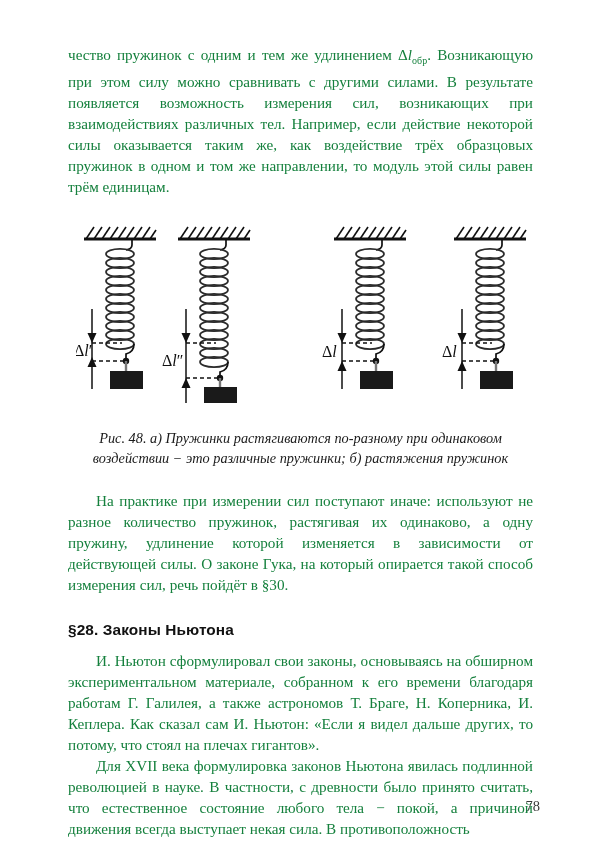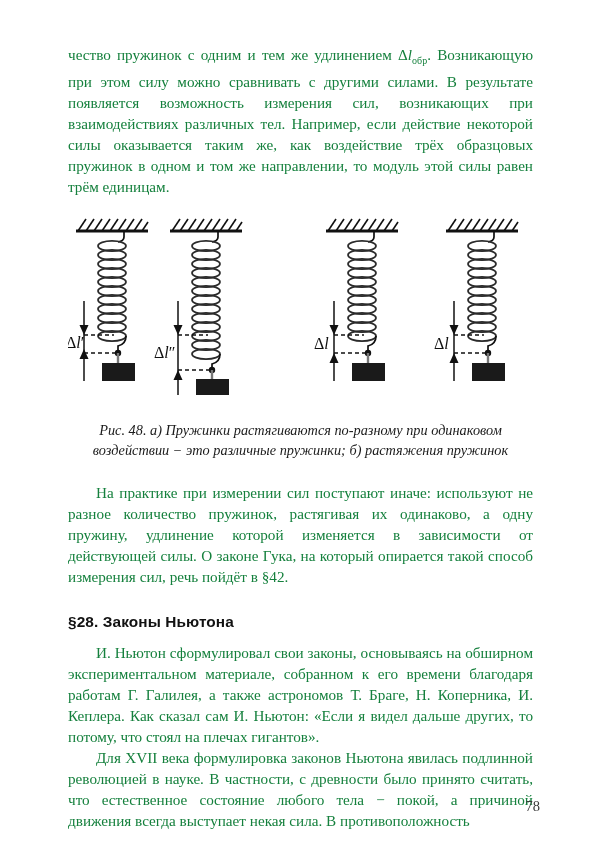--- a/index.html
+++ b/index.html
@@ -40,21 +40,21 @@
   p.body.indent { text-indent: 28px; }
   p.body.cont { text-indent: 0; }
 
   .vspace-fig { height: 16px; }
 
   
   .figure {
     position: relative;
     width: 465px;
     height: 182px;
-    margin: 0;
+    margin: 8px;
   }
   .fig-svg { display: block; }
 
   
   .caption {
     margin: 26px 0 0 0;
     font-style: italic;
     font-size: 14.3px;
     line-height: 19.5px;
     text-align: center;
@@ -235,21 +235,21 @@
     </div>
 
     <div class="caption">
       <div>Рис. 48. а) Пружинки растягиваются по-разному при одинаковом</div>
       <div>воздействии − это различные пружинки; б) растяжения пружинок</div>
     </div>
 
     <div class="gap-after-para"></div>
     <div class="gap-after-para"></div>
 
-    <p class="body indent">На практике при измерении сил поступают иначе: используют не разное количество пружинок, растягивая их одинаково, а одну пружину, удлинение которой изменяется в зависимости от действующей силы. О законе Гука, на который опирается такой способ измерения сил, речь пойдёт в §42.</p>
+    <p class="body indent">На практике при измерении сил поступают иначе: используют не разное количество пружинок, растягивая их одинаково, а одну пружину, удлинение которой изменяется в зависимости от действующей силы. О законе Гука, на который опирается такой способ измерения сил, речь пойдёт в §30.</p>
 
     <div class="gap-before-heading"></div>
 
     <h2 class="section">§28. Законы Ньютона</h2>
 
     <div class="gap-after-heading"></div>
 
     <p class="body indent">И. Ньютон сформулировал свои законы, основываясь на обширном экспериментальном материале, собранном к его времени благодаря работам Г. Галилея, а также астрономов Т. Браге, Н. Коперника, И. Кеплера. Как сказал сам И. Ньютон: «Если я видел дальше других, то потому, что стоял на плечах гигантов».</p>
     <p class="body indent">Для XVII века формулировка законов Ньютона явилась подлинной революцией в науке. В частности, с древности было принято считать, что естественное состояние любого тела − покой, а причиной движения всегда выступает некая сила. В противоположность</p>
 

